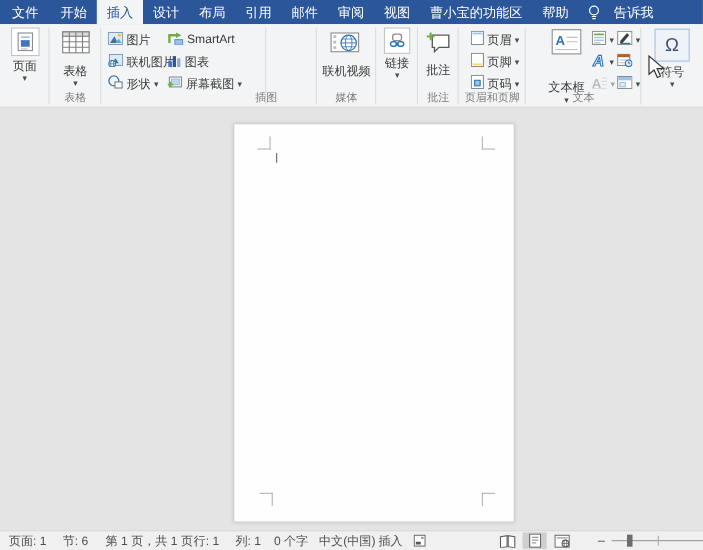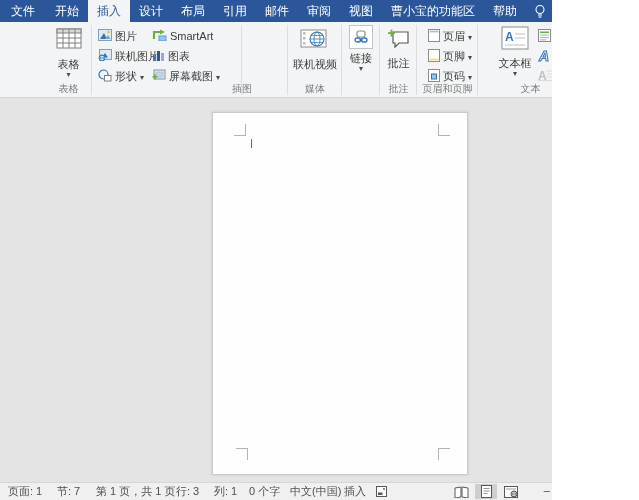--- a/index.html
+++ b/index.html
@@ -1,17 +1,17 @@
 <!DOCTYPE html>
 <html><head>
 <meta charset="utf-8">
 <style>
   html,body{margin:0;padding:0;}
   body{width:639px;height:500px;overflow:hidden;font-family:"Liberation Sans","DejaVu Sans",sans-serif;}
-  #app{position:relative;width:552px;height:500px;background:#fef9c3;overflow:hidden;}
+  #app{position:relative;width:639px;height:500px;background:#fef9c3;overflow:hidden;}
 
   
   .tabbar{position:absolute;left:0;top:0;width:639px;height:22px;background:#2b579a;display:flex;align-items:stretch;}
   .tab{display:flex;align-items:center;padding:0 9px;font-size:12px;color:#fff;cursor:default;white-space:nowrap;}
   .tab.first{padding:0 11px;}
   .tab.active{background:#f3f4f5;color:#2b579a;}
   .bulb{display:flex;align-items:center;padding:0 3px 0 8px;}
 
   
   .ribbon{position:absolute;left:0;top:22px;width:639px;height:76px;background:#f3f4f5;border-bottom:1px solid #d4d5d6;box-sizing:border-box;}
@@ -72,20 +72,35 @@
           <circle cx="6" cy="5.5" r="4" fill="none" stroke="#fff" stroke-width="1.1"></circle>
           <line x1="4" y1="11" x2="8" y2="11" stroke="#fff" stroke-width="1.1"></line>
           <line x1="4.5" y1="13" x2="7.5" y2="13" stroke="#fff" stroke-width="1.1"></line>
         </svg>
     </div>
     <div class="tab">告诉我</div>
   </div>
 
   <div class="ribbon">
 
+    <div class="group" style="left:0;width:45px;">
+      <div class="bigbtn" style="left:2px;top:3px;width:41px;">
+        <div class="iconbox">
+          <svg width="16" height="18" viewBox="0 0 16 18">
+              <rect x="1.5" y="1" width="13" height="16" fill="#fff" stroke="#8c8c8c"></rect>
+              <rect x="4" y="4" width="8" height="1.6" fill="#9dc3e6"></rect>
+              <rect x="4" y="7.5" width="8" height="6" fill="#4472c4"></rect>
+              <rect x="4" y="15" width="6" height="1" fill="#bfbfbf"></rect>
+            </svg>
+        </div>
+        <span class="blabel" style="margin-top:4px;">页面</span>
+        <span class="dd"></span>
+      </div>
+      <div class="sep"></div>
+    </div>
 
     <div class="group" style="left:45px;width:47px;">
       <div class="bigbtn" style="left:3px;top:6px;width:41px;">
         <span>
           <svg width="26" height="21" viewBox="0 0 26 21">
               <rect x="1" y="1" width="24" height="19" fill="#fff" stroke="#7f7f7f"></rect>
               <rect x="1" y="1" width="24" height="4" fill="#d9d9d9" stroke="#7f7f7f"></rect>
               <line x1="7" y1="1" x2="7" y2="20" stroke="#7f7f7f"></line>
               <line x1="13" y1="1" x2="13" y2="20" stroke="#7f7f7f"></line>
               <line x1="19" y1="1" x2="19" y2="20" stroke="#7f7f7f"></line>
@@ -249,21 +264,21 @@
       <div class="bigbtn" style="left:16px;top:4px;width:42px;">
         <span>
           <svg width="28" height="24" viewBox="0 0 28 24">
               <rect x="1" y="1" width="26" height="22" fill="#fff" stroke="#8c8c8c"></rect>
               <text x="4" y="15" font-size="12" font-weight="bold" fill="#2e75b6" font-family="Liberation Sans,sans-serif">A</text>
               <line x1="14" y1="8" x2="24" y2="8" stroke="#bfbfbf"></line>
               <line x1="14" y1="12" x2="24" y2="12" stroke="#bfbfbf"></line>
               <line x1="4" y1="19" x2="24" y2="19" stroke="#bfbfbf"></line>
             </svg>
         </span>
-        <span class="blabel" style="margin-top:3px;">文本框</span>
+        <span class="blabel" style="margin-top:20px;font-family:Liberation Mono, monospace;">文本框</span>
         <span class="dd"></span>
       </div>
       <div class="sbtn" style="left:60px;top:5px;">
         <span><svg width="13" height="13" viewBox="0 0 13 13">
               <rect x="0.5" y="0.5" width="12" height="12" fill="#fff" stroke="#8c8c8c"></rect>
               <rect x="2" y="2.5" width="9" height="1.6" fill="#70ad47"></rect>
               <rect x="2" y="5.5" width="9" height="1.2" fill="#9dc3e6"></rect>
               <rect x="2" y="8" width="9" height="1.2" fill="#9dc3e6"></rect>
               <rect x="2" y="10.3" width="6" height="1.2" fill="#bfbfbf"></rect>
             </svg></span>
@@ -331,23 +346,23 @@
       <div class="crop tl"></div>
       <div class="crop tr"></div>
       <div class="crop bl"></div>
       <div class="crop br"></div>
       <div class="caret"></div>
     </div>
   </div>
 
   <div class="statusbar">
     <div class="st" style="left:8px;">页面: 1</div>
-    <div class="st" style="left:57px;">节: 7</div>
+    <div class="st" style="left:57px;">节: 6</div>
     <div class="st" style="left:96px;">第 1 页，共 1 页</div>
-    <div class="st" style="left:176px;">行: 3</div>
+    <div class="st" style="left:176px;">行: 1</div>
     <div class="st" style="left:214px;">列: 1</div>
     <div class="st" style="left:249px;">0 个字</div>
     <div class="st" style="left:290px;">中文(中国)</div>
     <div class="st" style="left:344px;">插入</div>
     <div class="st" style="left:376px;">
       <svg width="11" height="11" viewBox="0 0 11 11">
           <rect x="0.5" y="0.5" width="10" height="10" fill="#fff" stroke="#595959"></rect>
           <rect x="2" y="6.5" width="4.5" height="2.5" fill="#595959"></rect>
           <rect x="7" y="2" width="2" height="2" fill="#8c8c8c"></rect>
         </svg>

